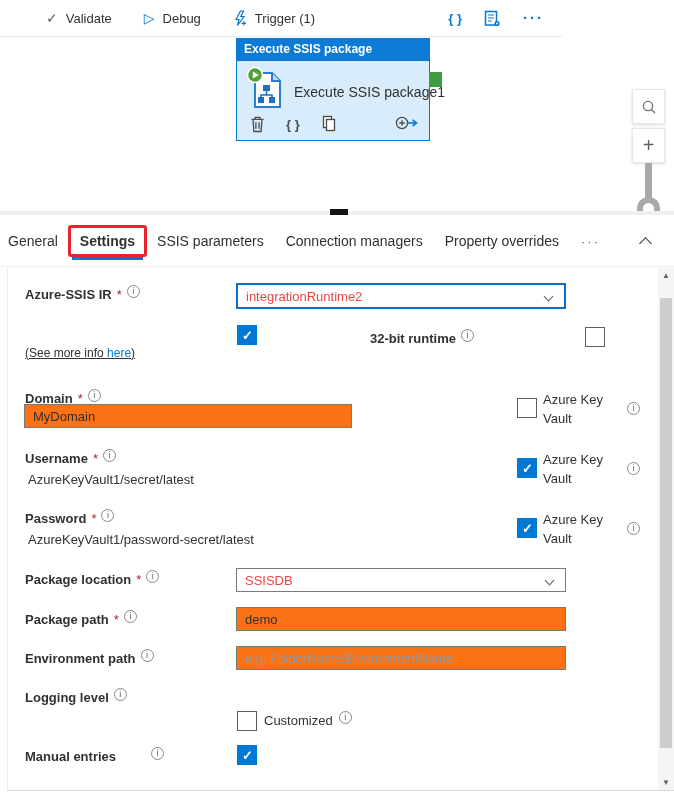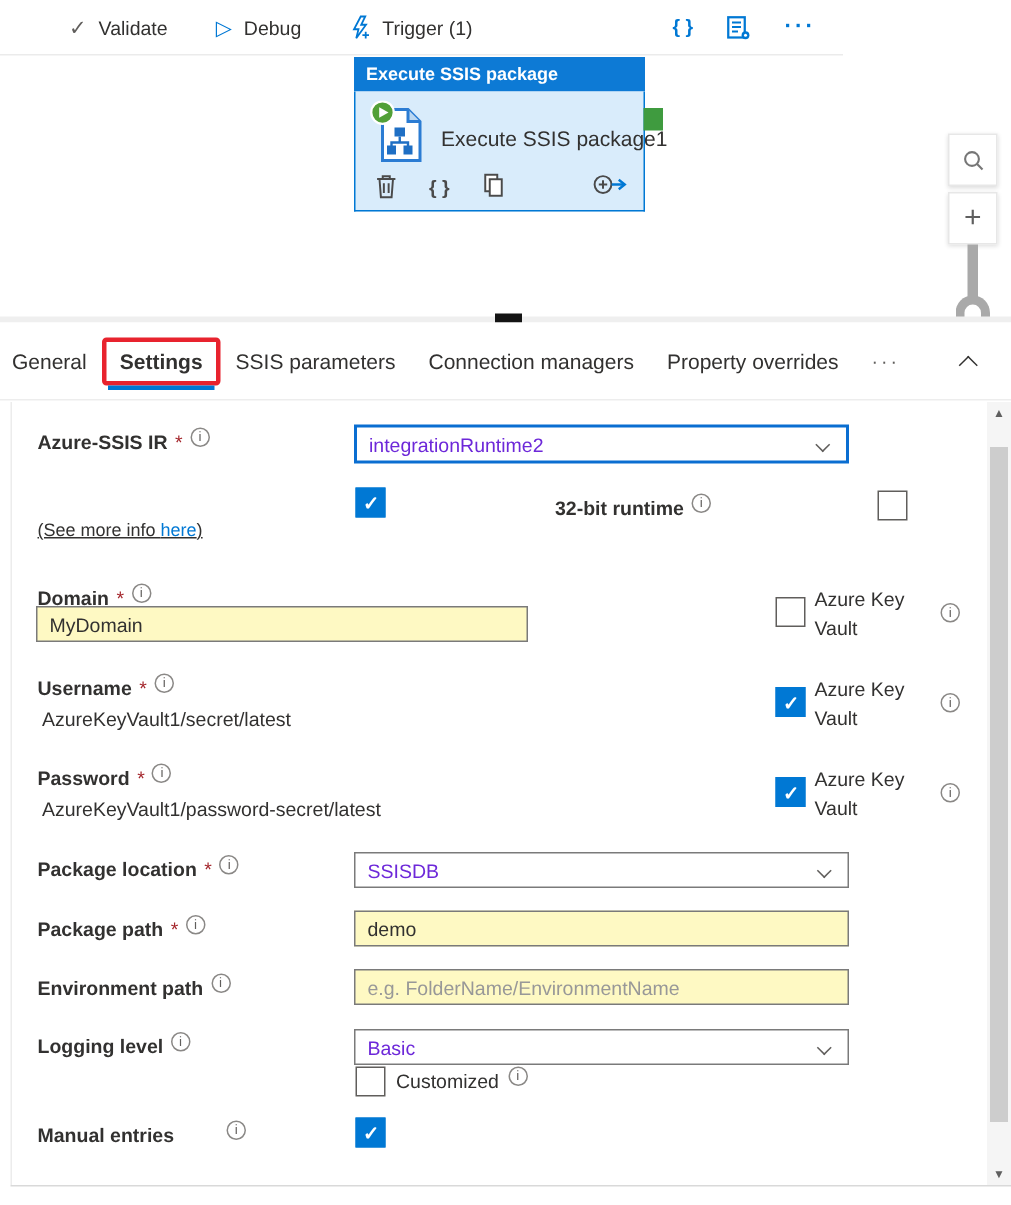--- a/index.html
+++ b/index.html
@@ -66,25 +66,25 @@
   .flabel { position:absolute; font-size:13px; font-weight:bold; color:#323130;
             display:flex; align-items:flex-start; gap:5px; white-space:nowrap; }
   .flabel .req { color:#a4262c; font-weight:normal; }
   .info-icon { display:inline-block; width:13px; height:13px; border:1px solid #8a8886; border-radius:50%;
                color:#605e5c; font-size:9px; line-height:11px; text-align:center; font-weight:normal;
                position:relative; top:-2px; flex:none; }
   .info-icon::before { content:"i"; }
   .sublabel { position:absolute; font-size:12px; color:#323130;text-decoration:underline; }
   .sublabel .link { color:#0078d4; cursor:pointer; }
 
-  .tinput { position:absolute; height:24px; border:1px solid #7a7a7a; background:#fef9c3; font-size:13px;
+  .tinput { position:absolute; height:24px; border:1px solid #7a7a7a; background:#f97316; font-size:13px;
             color:#323130; padding:0 8px; font-family:inherit; outline:none; }
   .tinput::placeholder { color:#989898; }
   .dropdown { position:absolute; height:24px; border:1px solid #7a7a7a; background:#fff; display:flex;
-              align-items:center; padding:0 28px 0 8px; font-size:13px; color:#6d28d9; cursor:pointer; }
+              align-items:center; padding:0 28px 0 8px; font-size:13px; color:#ef4444; cursor:pointer; }
   .dropdown.focused { border:2px solid #0a6ed1; height:26px; }
   .caret-down { position:absolute; right:12px; top:8px; width:7px; height:7px;
                 border-right:1.4px solid #605e5c; border-bottom:1.4px solid #605e5c; transform:rotate(45deg); }
   .dropdown.focused .caret-down { top:8px; }
 
   .checkbox { position:absolute; width:20px; height:20px; border:1px solid #605e5c; background:#fff; cursor:pointer; }
   .checkbox.checked { background:#0078d4; border-color:#0078d4; }
   .checkbox.checked::before { content:"✓"; position:absolute; left:4px; top:2px; color:#fff; font-size:13px; font-weight:bold; }
 
   .vtext { position:absolute; font-size:13px; color:#323130; white-space:nowrap; }
@@ -266,24 +266,20 @@
   <div class="flabel" style="left:25px; top:651px;">
     <span>Environment path</span>
     <span class="info-icon"></span>
   </div>
   <input class="tinput" style="left: 236px; top: 646px; width: 330px;" placeholder="e.g. FolderName/EnvironmentName">
 
   <div class="flabel" style="left:25px; top:690px;">
     <span>Logging level</span>
     <span class="info-icon"></span>
   </div>
-  <div class="dropdown" style="left:236px; top:686px; width:330px;">
-    <span>Basic</span>
-    <span class="caret-down"></span>
-  </div>
   <div class="checkbox" style="left:237px; top:711px;"></div>
   <div class="chk-inline-label" style="left:264px; top:713px;">
     <span>Customized</span>
     <span class="info-icon"></span>
   </div>
 
   <div class="flabel" style="left:25px; top:749px;gap:35px;">
     <span>Manual entries</span>
     <span class="info-icon"></span>
   </div>

